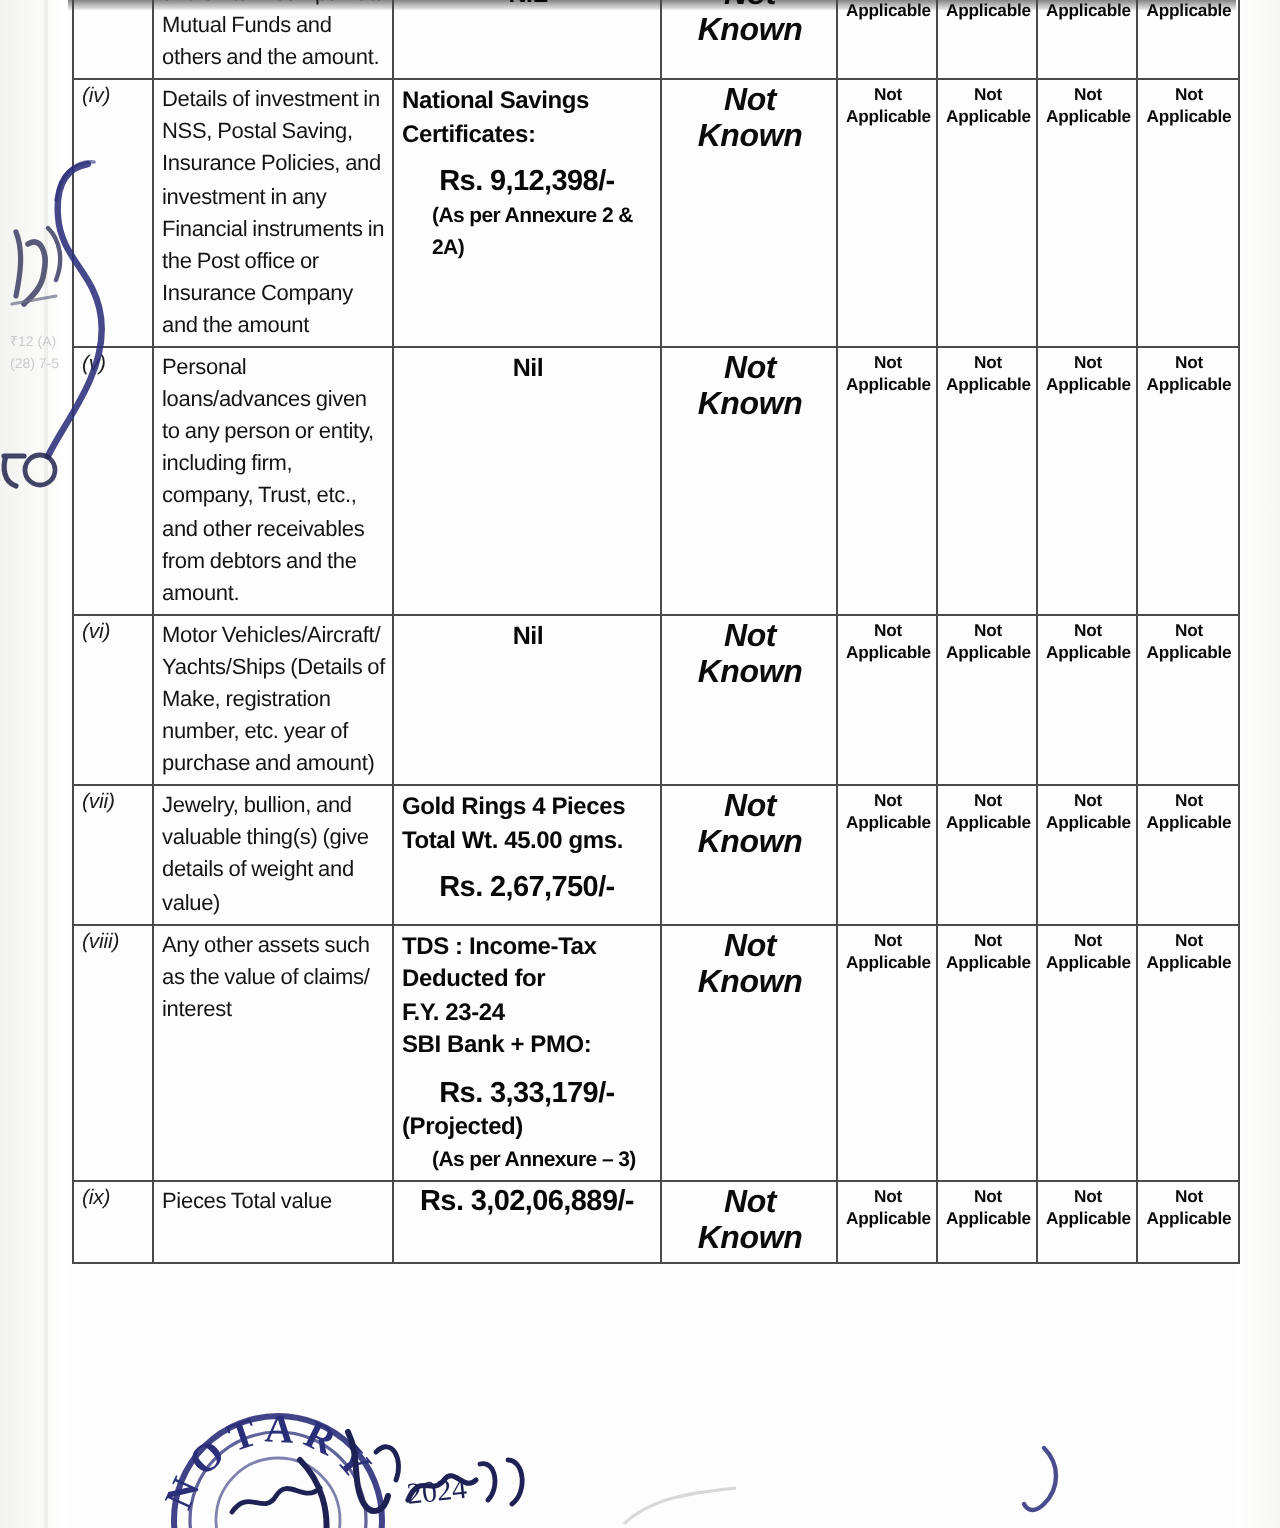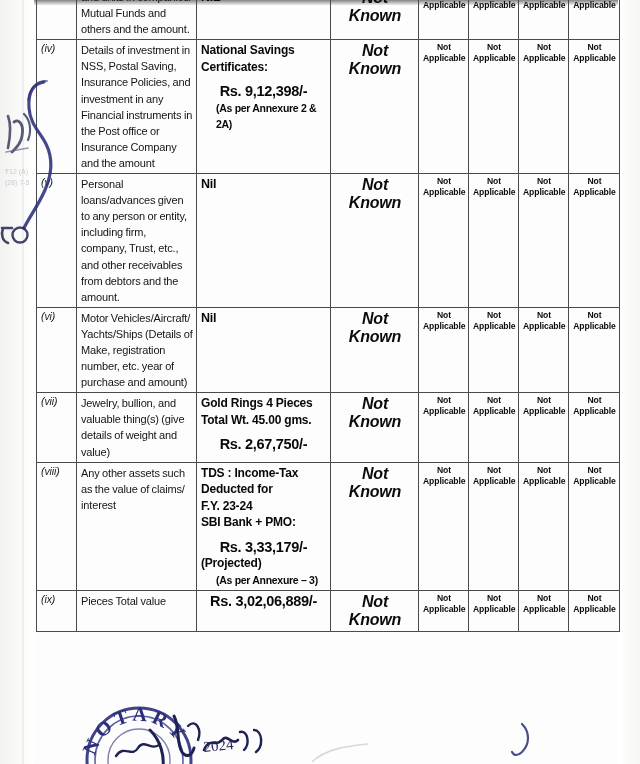--- a/index.html
+++ b/index.html
@@ -103,21 +103,21 @@
     letter-spacing: -.3px;
   }
   .val .annex {
     display: block;
     font-size: 10.5px;
     letter-spacing: -.3px;
     margin-left: 15px;
   }
   .val .spacer { display: block; height: 8px; }
   .val-center {
-    text-align: left;
+    text-align: center;
     font-weight: bold;
     font-size: 12.5px;
   }
   .vmid { vertical-align: middle; }
   .known {
     text-align: center;
     font-size: 16px;
     font-weight: bold;
     color: #0b0b0b;
     vertical-align: middle;

